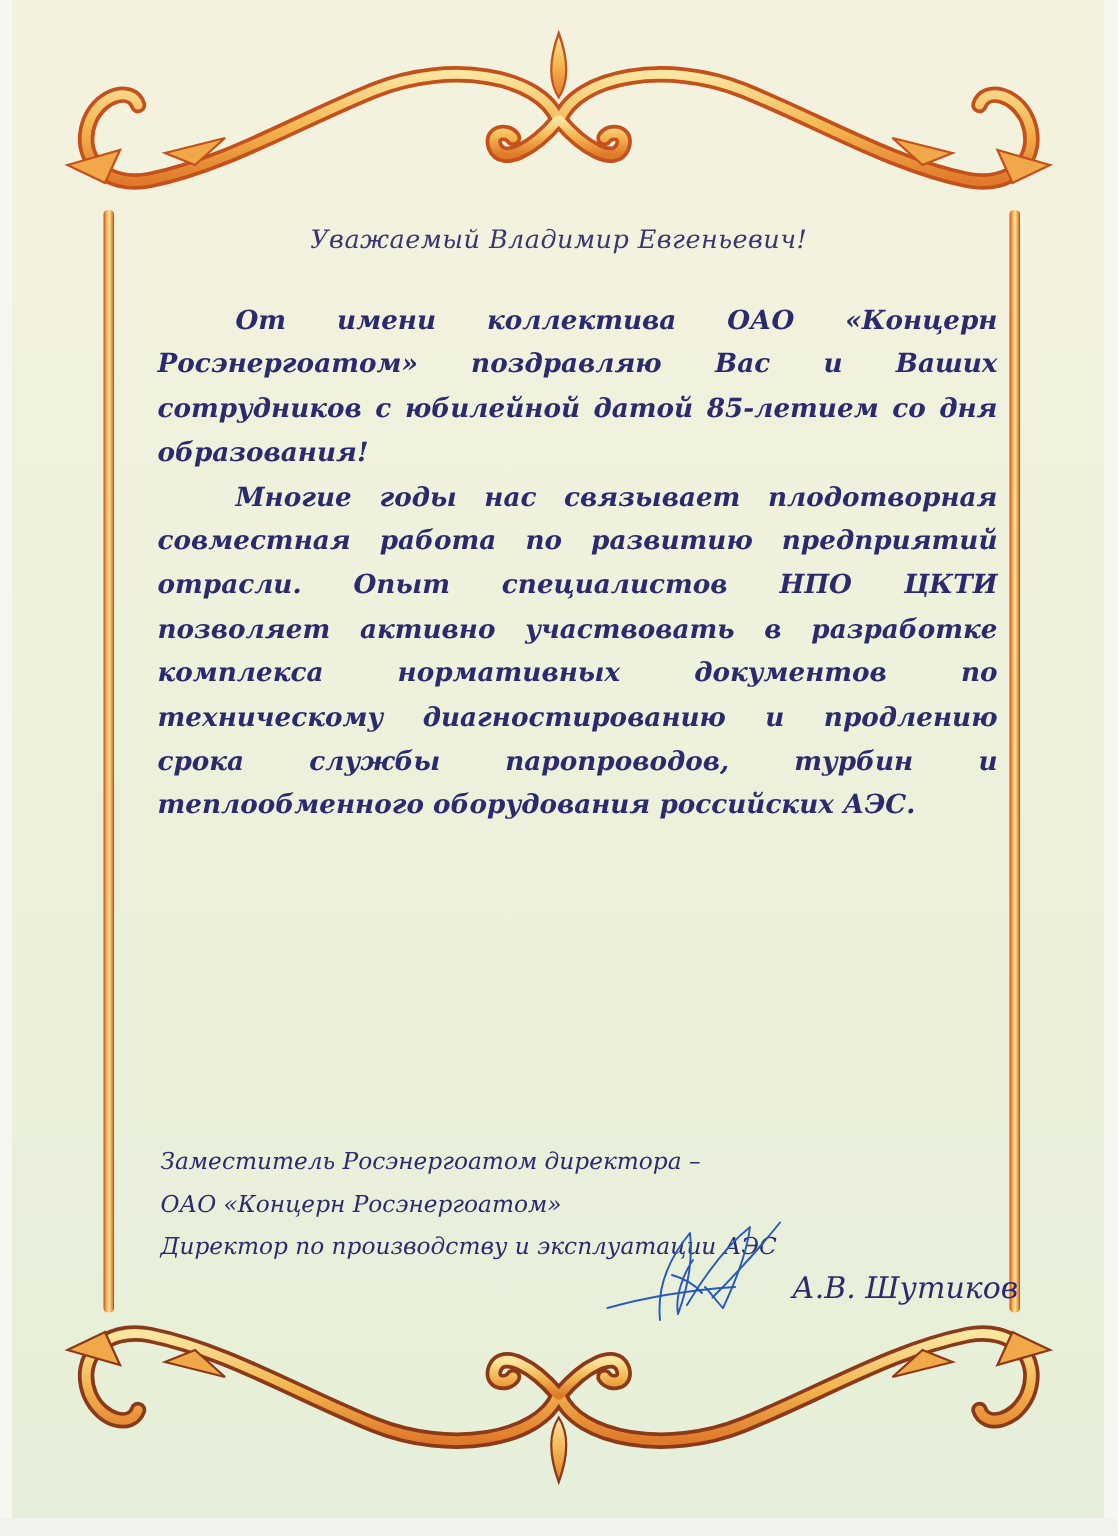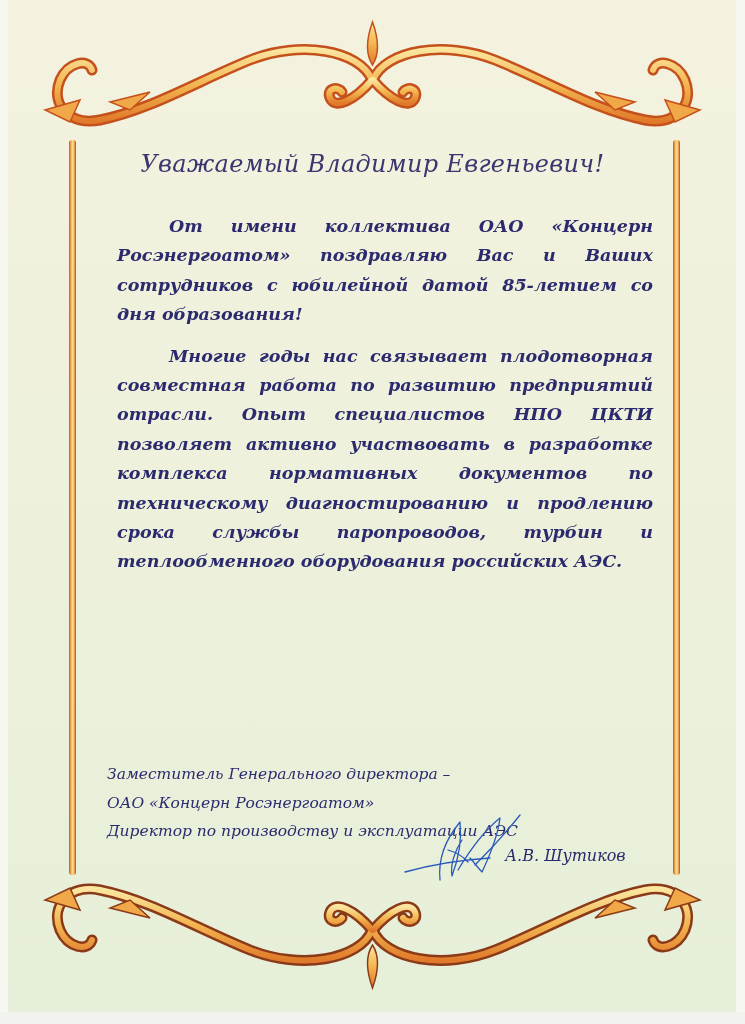--- a/index.html
+++ b/index.html
@@ -28,37 +28,37 @@
     .ornament-top { top: 10px; height: 130px; }
     .ornament-bottom { top: 860px; height: 140px; }
     .text {
       position: absolute;
       color: #2c2a6e;
       font-family: "DejaVu Serif", serif;
       font-style: italic;
     }
     .greeting {
       left: 0; width: 745px; top: 150px;
-      text-align: center; font-size: 24px; letter-spacing: 0.3px;
+      text-align: center; font-size: 17px; letter-spacing: 0.3px;
       color: #3b3670;
     }
     .body-text {
       left: 105px; width: 560px; top: 200px;
       font-size: 17.5px; line-height: 29.4px; font-weight: bold;
       text-align: justify;
     }
-    .body-text p { margin: 12px; text-indent: 52px; }
+    .body-text p { margin: 0; text-indent: 52px; }
     .signature-block {
       left: 107px; top: 760px; width: 560px;
       font-size: 15.5px; line-height: 28.5px; font-weight: normal;
     }
     .sig-line { display: block; }
     .signer-name {
-      position: absolute; left: 505px; top: 846px;
-      font-size: 16px; color: #2c2a6e; font-style: italic;
+      position: absolute; left: 528px; top: 846px;
+      font-size: 20px; color: #2c2a6e; font-style: italic;
       font-family: "DejaVu Serif", serif;
     }
     svg.signature { position: absolute; left: 400px; top: 810px; width: 130px; height: 75px; }
   </style>
 </head>
 <body>
 
 <div class="sheet"></div>
 <div class="scan-edge-bottom"></div>
 
@@ -98,21 +98,21 @@
 <div class="frame-bar bar-right"></div>
 
 <div class="text greeting">Уважаемый  Владимир Евгеньевич!</div>
 
 <div class="text body-text">
   <p>От имени коллектива ОАО «Концерн Росэнергоатом» поздравляю Вас и Ваших сотрудников с юбилейной датой 85-летием со дня образования!</p>
   <p>Многие годы нас связывает плодотворная совместная работа по развитию предприятий отрасли. Опыт специалистов НПО ЦКТИ позволяет активно участвовать в разработке комплекса нормативных документов по техническому диагностированию и продлению срока службы паропроводов, турбин и теплообменного оборудования российских АЭС.</p>
 </div>
 
 <div class="text signature-block">
-  <span class="sig-line">Заместитель Генерального директора –</span>
+  <span class="sig-line">Заместитель Росэнергоатом директора –</span>
   <span class="sig-line">ОАО «Концерн Росэнергоатом»</span>
   <span class="sig-line">Директор по производству и эксплуатации АЭС</span>
 </div>
 
 <svg class="signature" viewBox="0 0 130 75">
   <g fill="none" stroke="#2a5ab8" stroke-width="1.3" stroke-linecap="round" stroke-linejoin="round">
     <path d="M5 62 C 30 55, 60 50, 90 48"></path>
     <path d="M40 70 C 38 50, 45 30, 60 12 C 62 30, 58 50, 52 66 C 50 55, 55 40, 62 30"></path>
     <path d="M58 60 C 70 40, 85 20, 100 8 C 98 25, 90 45, 82 62 C 78 58, 74 52, 70 48"></path>
     <path d="M75 55 C 85 45, 100 30, 120 5"></path>

